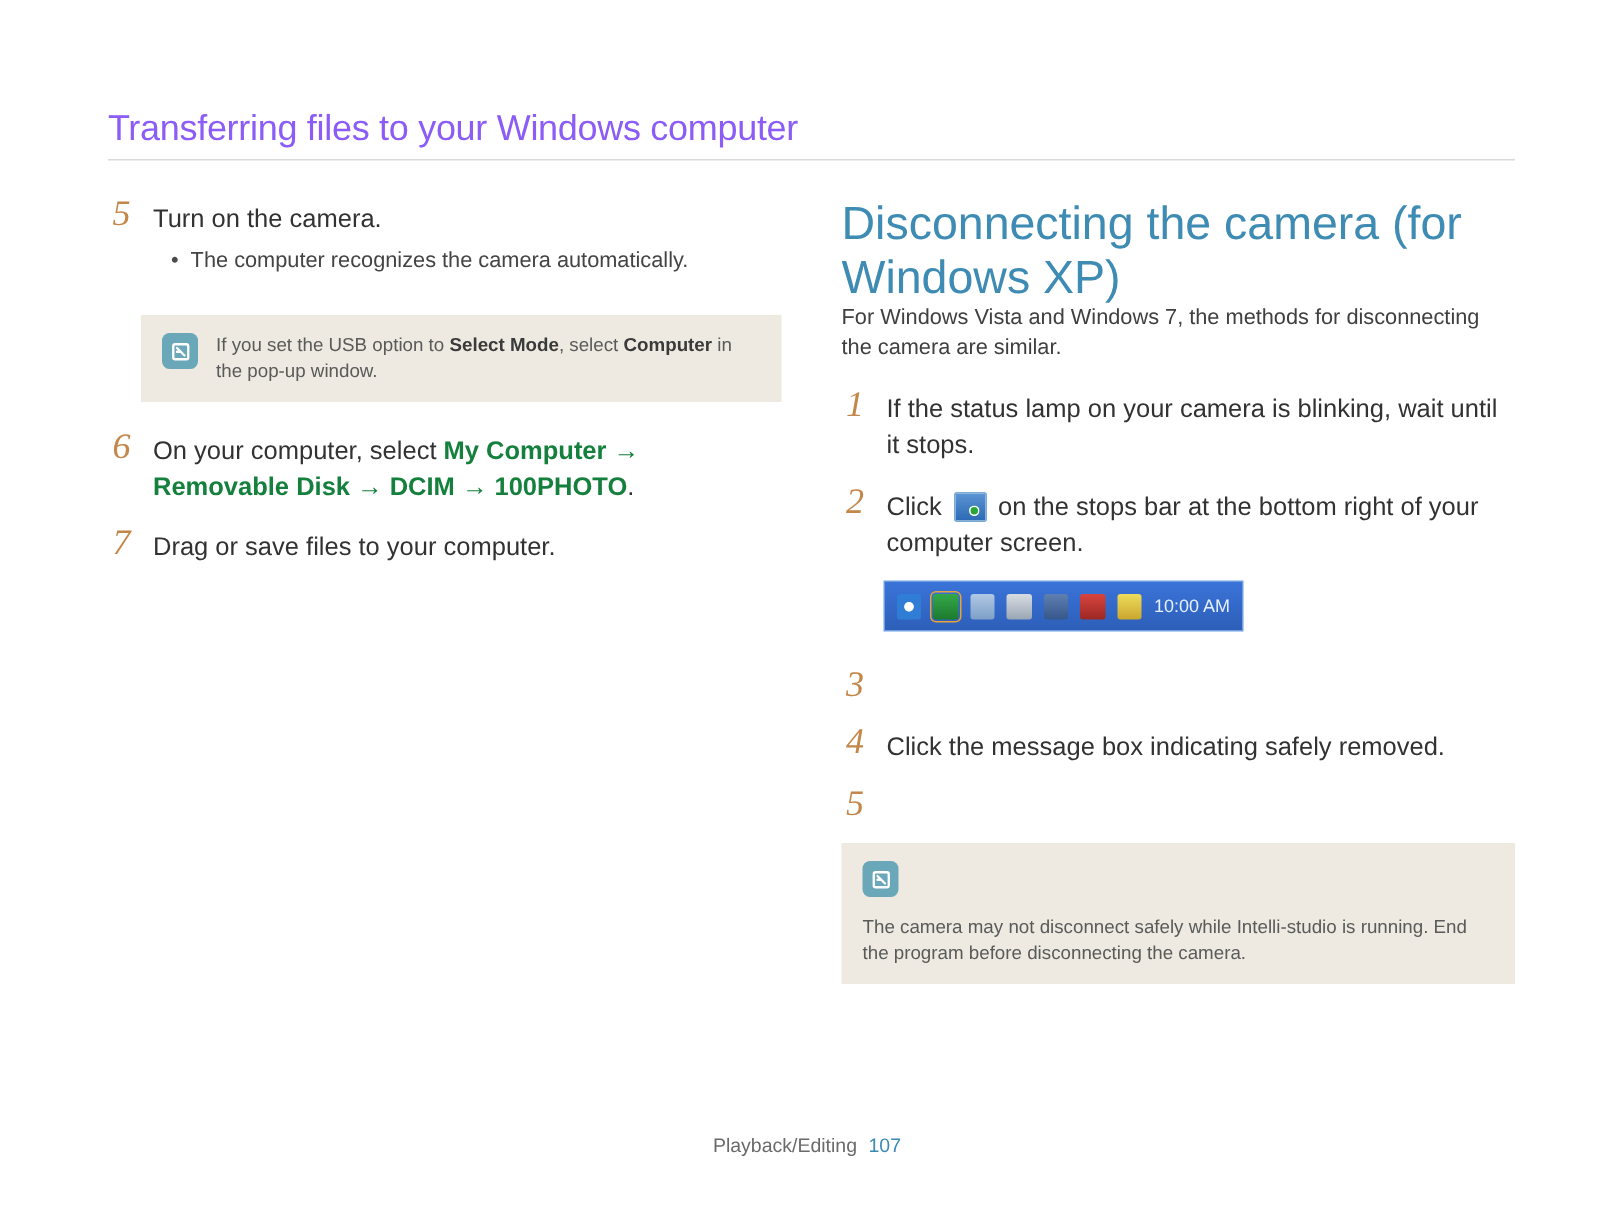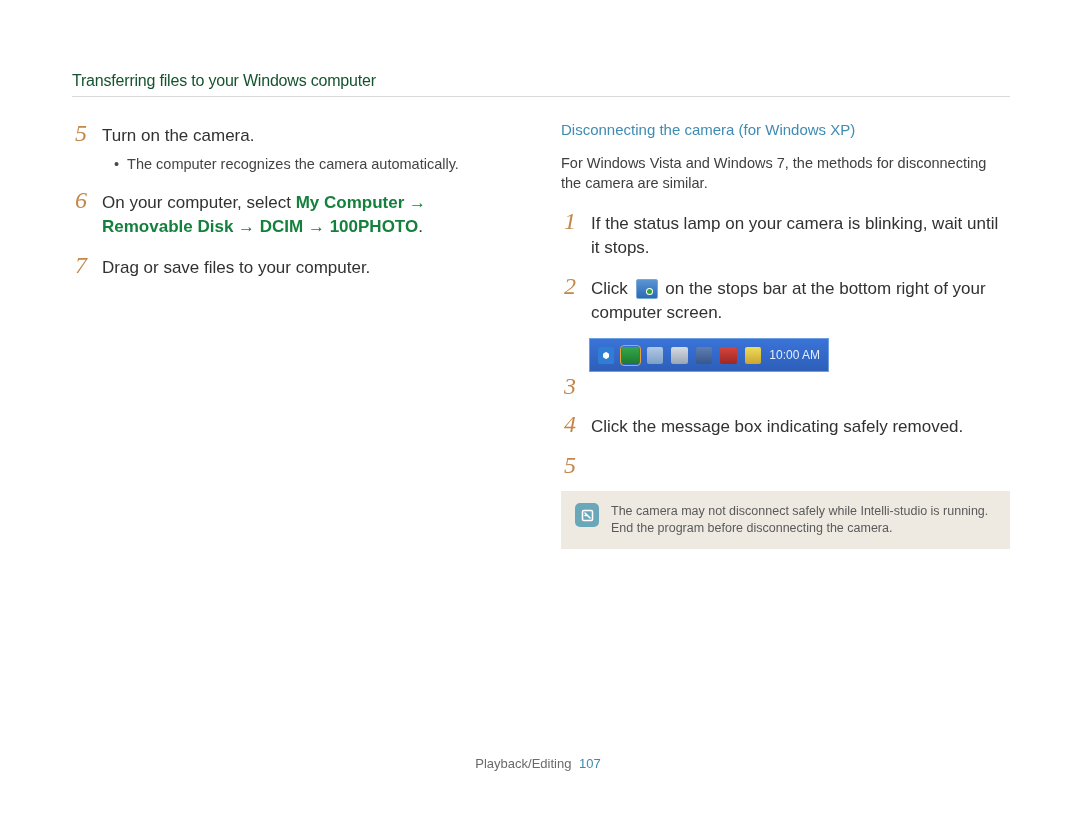--- a/index.html
+++ b/index.html
@@ -13,23 +13,23 @@
     font-weight: 300;
   }
   .page {
     box-sizing: border-box;
     width: 1080px;
     height: 815px;
     padding: 72px 70px 44px 72px;
     position: relative;
   }
   .page-title {
-    font-size: 16px;
+    font-size: 24px;
     font-weight: 300;
-    color: #14532d;
+    color: #8b5cf6;
     letter-spacing: -0.2px;
     margin-bottom: 4px;
   }
   .rule {
     border: none;
     border-top: 1px solid #d9d9d9;
     margin: 6px 0 24px 0;
   }
   .columns {
     display: flex;
@@ -55,38 +55,38 @@
     text-align: center;
   }
   .step-body {
     font-size: 17px;
     line-height: 1.4;
     color: #323232;
     padding-top: 3px;
   }
   .step-body b, .step-body strong { font-weight: 700; color: #15803d; }
   .bullet-sub {
-    margin: 6px 0 0 12px;
+    margin: 6px 0 12px 12px;
     font-size: 14.5px;
     color: #444;
   }
   .bullet-sub::before {
     content: "•";
     margin-right: 8px;
     color: #4a4a4a;
   }
   .note-box {
     background: #eeeae1;
     padding: 12px 14px;
     display: flex;
     align-items: flex-start;
     gap: 12px;
     margin: 10px 0 18px 22px;
   }
-  .note-box.right { margin-left: 0; }
+  .note-box.right { margin-left: 0; flex-direction: column; }
   .note-icon {
     width: 24px;
     height: 24px;
     border-radius: 5px;
     background: #6aa7b9;
     display: flex;
     align-items: center;
     justify-content: center;
     flex-shrink: 0;
     color: #fff;
@@ -94,23 +94,23 @@
     font-weight: bold;
   }
   .note-text {
     font-size: 12.5px;
     color: #5a5a5a;
     line-height: 1.35;
   }
   .note-text b { font-weight: 700; color: #3a3a3a; }
   .section-heading {
     color: #3e8bb3;
-    font-size: 15px;
+    font-size: 31px;
     font-weight: 400;
-    margin-bottom: 16px;
+    margin-bottom: 0;
   }
   .section-sub {
     font-size: 14.5px;
     color: #404040;
     line-height: 1.35;
     margin-bottom: 16px;
   }
   .inline-icon {
     display: inline-flex;
     vertical-align: middle;
@@ -126,21 +126,21 @@
   .inline-icon::after {
     content: "";
     width: 7px; height: 7px;
     background: #2aa53a;
     border-radius: 50%;
     box-shadow: 0 0 0 1px #fff inset;
     position: relative;
     right: -3px; top: 2px;
   }
   .taskbar-img {
-    margin: 8px 0 2px 28px;
+    margin: 8px 0 24px 28px;
     width: 240px;
     height: 28px;
     background: linear-gradient(#3a73d8, #2d5fb9);
     border: 1px solid #6e9fe2;
     display: flex;
     align-items: center;
     padding: 16px 8px;
     gap: 8px;
     box-sizing: border-box;
     position: relative;
@@ -183,20 +183,31 @@
     <div class="col">
 
       <div class="step">
         <div class="step-num">5</div>
         <div class="step-body">
           <span>Turn on the camera.</span>
           <div class="bullet-sub">The computer recognizes the camera automatically.</div>
         </div>
       </div>
 
+      <div class="note-box">
+        <div class="note-icon">
+          <svg width="15" height="15" viewBox="0 0 24 24" fill="none" stroke="#fff" stroke-width="2.5">
+            <rect x="4" y="4" width="16" height="16" rx="2"></rect>
+            <path d="M8 8 L16 16 M8 12 h4" stroke-linecap="round"></path>
+          </svg>
+        </div>
+        <div class="note-text">
+          <span>If you set the USB option to </span><b>Select Mode</b><span>, select </span><b>Computer</b><span> in the pop-up window.</span>
+        </div>
+      </div>
 
       <div class="step">
         <div class="step-num">6</div>
         <div class="step-body">
           <span>On your computer, select </span><b>My Computer → Removable Disk → DCIM → 100PHOTO</b><span>.</span>
         </div>
       </div>
 
       <div class="step">
         <div class="step-num">7</div>

